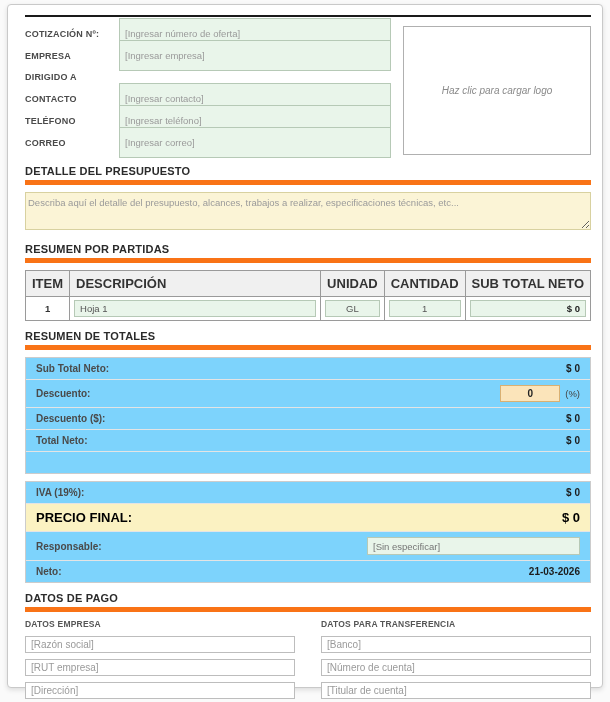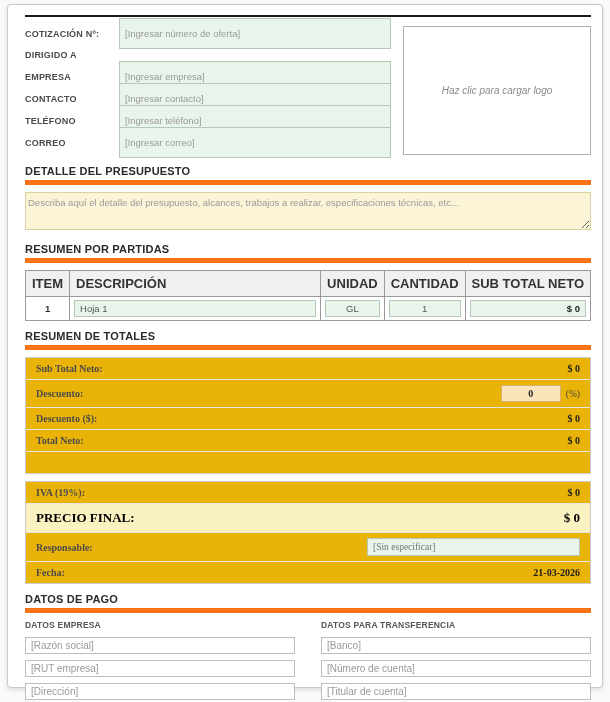--- a/index.html
+++ b/index.html
@@ -83,23 +83,22 @@
   .col-unidad { width: 46px; }
   .col-cantidad { width: 48px; }
   .col-subtotal { width: 82px; }
   td.cell-item { text-align: center; color: #333; font-weight: bold; font-size: 9.5px; }
   .cell-input { height: 17px; }
   .ta-center { text-align: center; }
   .ta-right { text-align: right; font-weight: bold; color: #222; }
   
   .totals-box {
     border: 1px solid #cccccc;
-    background: #eab308;
+    background: #7dd3fc;
     margin-bottom: 7px;
-    font-family: Liberation Serif, serif;
   }
   .t-row {
     display: flex; align-items: center; justify-content: space-between;
     padding: 5px 10px;
     border-bottom: 1px solid #e4e4e4;
     min-height: 21px;
   }
   .t-row:last-child { border-bottom: none; }
   .t-label { font-size: 10px; font-weight: bold; color: #4a4a4a; }
   .t-value { font-size: 10px; font-weight: bold; color: #1d1d1d; }
@@ -142,26 +141,26 @@
 
 <div class="sheet">
 
   
   <div class="header-section">
     <div class="header-left">
       <div class="form-row">
         <span class="lbl">COTIZACIÓN Nº:</span>
         <input class="green-input" type="text" placeholder="[Ingresar número de oferta]" style="">
       </div>
+      <div class="form-row">
+        <span class="lbl">EMPRESA</span>
+        <input class="green-input" type="text" placeholder="[Ingresar empresa]" style="">
+      </div>
       <div class="form-row dirigido-row">
         <span class="lbl">DIRIGIDO A</span>
-      </div>
-      <div class="form-row">
-        <span class="lbl">EMPRESA</span>
-        <input class="green-input" type="text" placeholder="[Ingresar empresa]" style="">
       </div>
       <div class="form-row">
         <span class="lbl">CONTACTO</span>
         <input class="green-input" type="text" placeholder="[Ingresar contacto]" style="">
       </div>
       <div class="form-row">
         <span class="lbl">TELÉFONO</span>
         <input class="green-input" type="text" placeholder="[Ingresar teléfono]" style="">
       </div>
       <div class="form-row">
@@ -234,21 +233,21 @@
     </div>
     <div class="t-row precio-row">
       <span class="t-label">PRECIO FINAL:</span>
       <span class="t-value">$ 0</span>
     </div>
     <div class="t-row">
       <span class="t-label">Responsable:</span>
       <input class="resp-input" type="text" placeholder="[Sin especificar]" style="">
     </div>
     <div class="t-row">
-      <span class="t-label">Fecha:</span>
+      <span class="t-label">Neto:</span>
       <span class="t-value">21-03-2026</span>
     </div>
   </div>
 
   
   <div class="sec-title">DATOS DE PAGO</div>
   <div class="pago-cols">
     <div class="pago-col">
       <div class="pago-subtitle">DATOS EMPRESA</div>
       <input class="white-input" type="text" placeholder="[Razón social]" style="">

